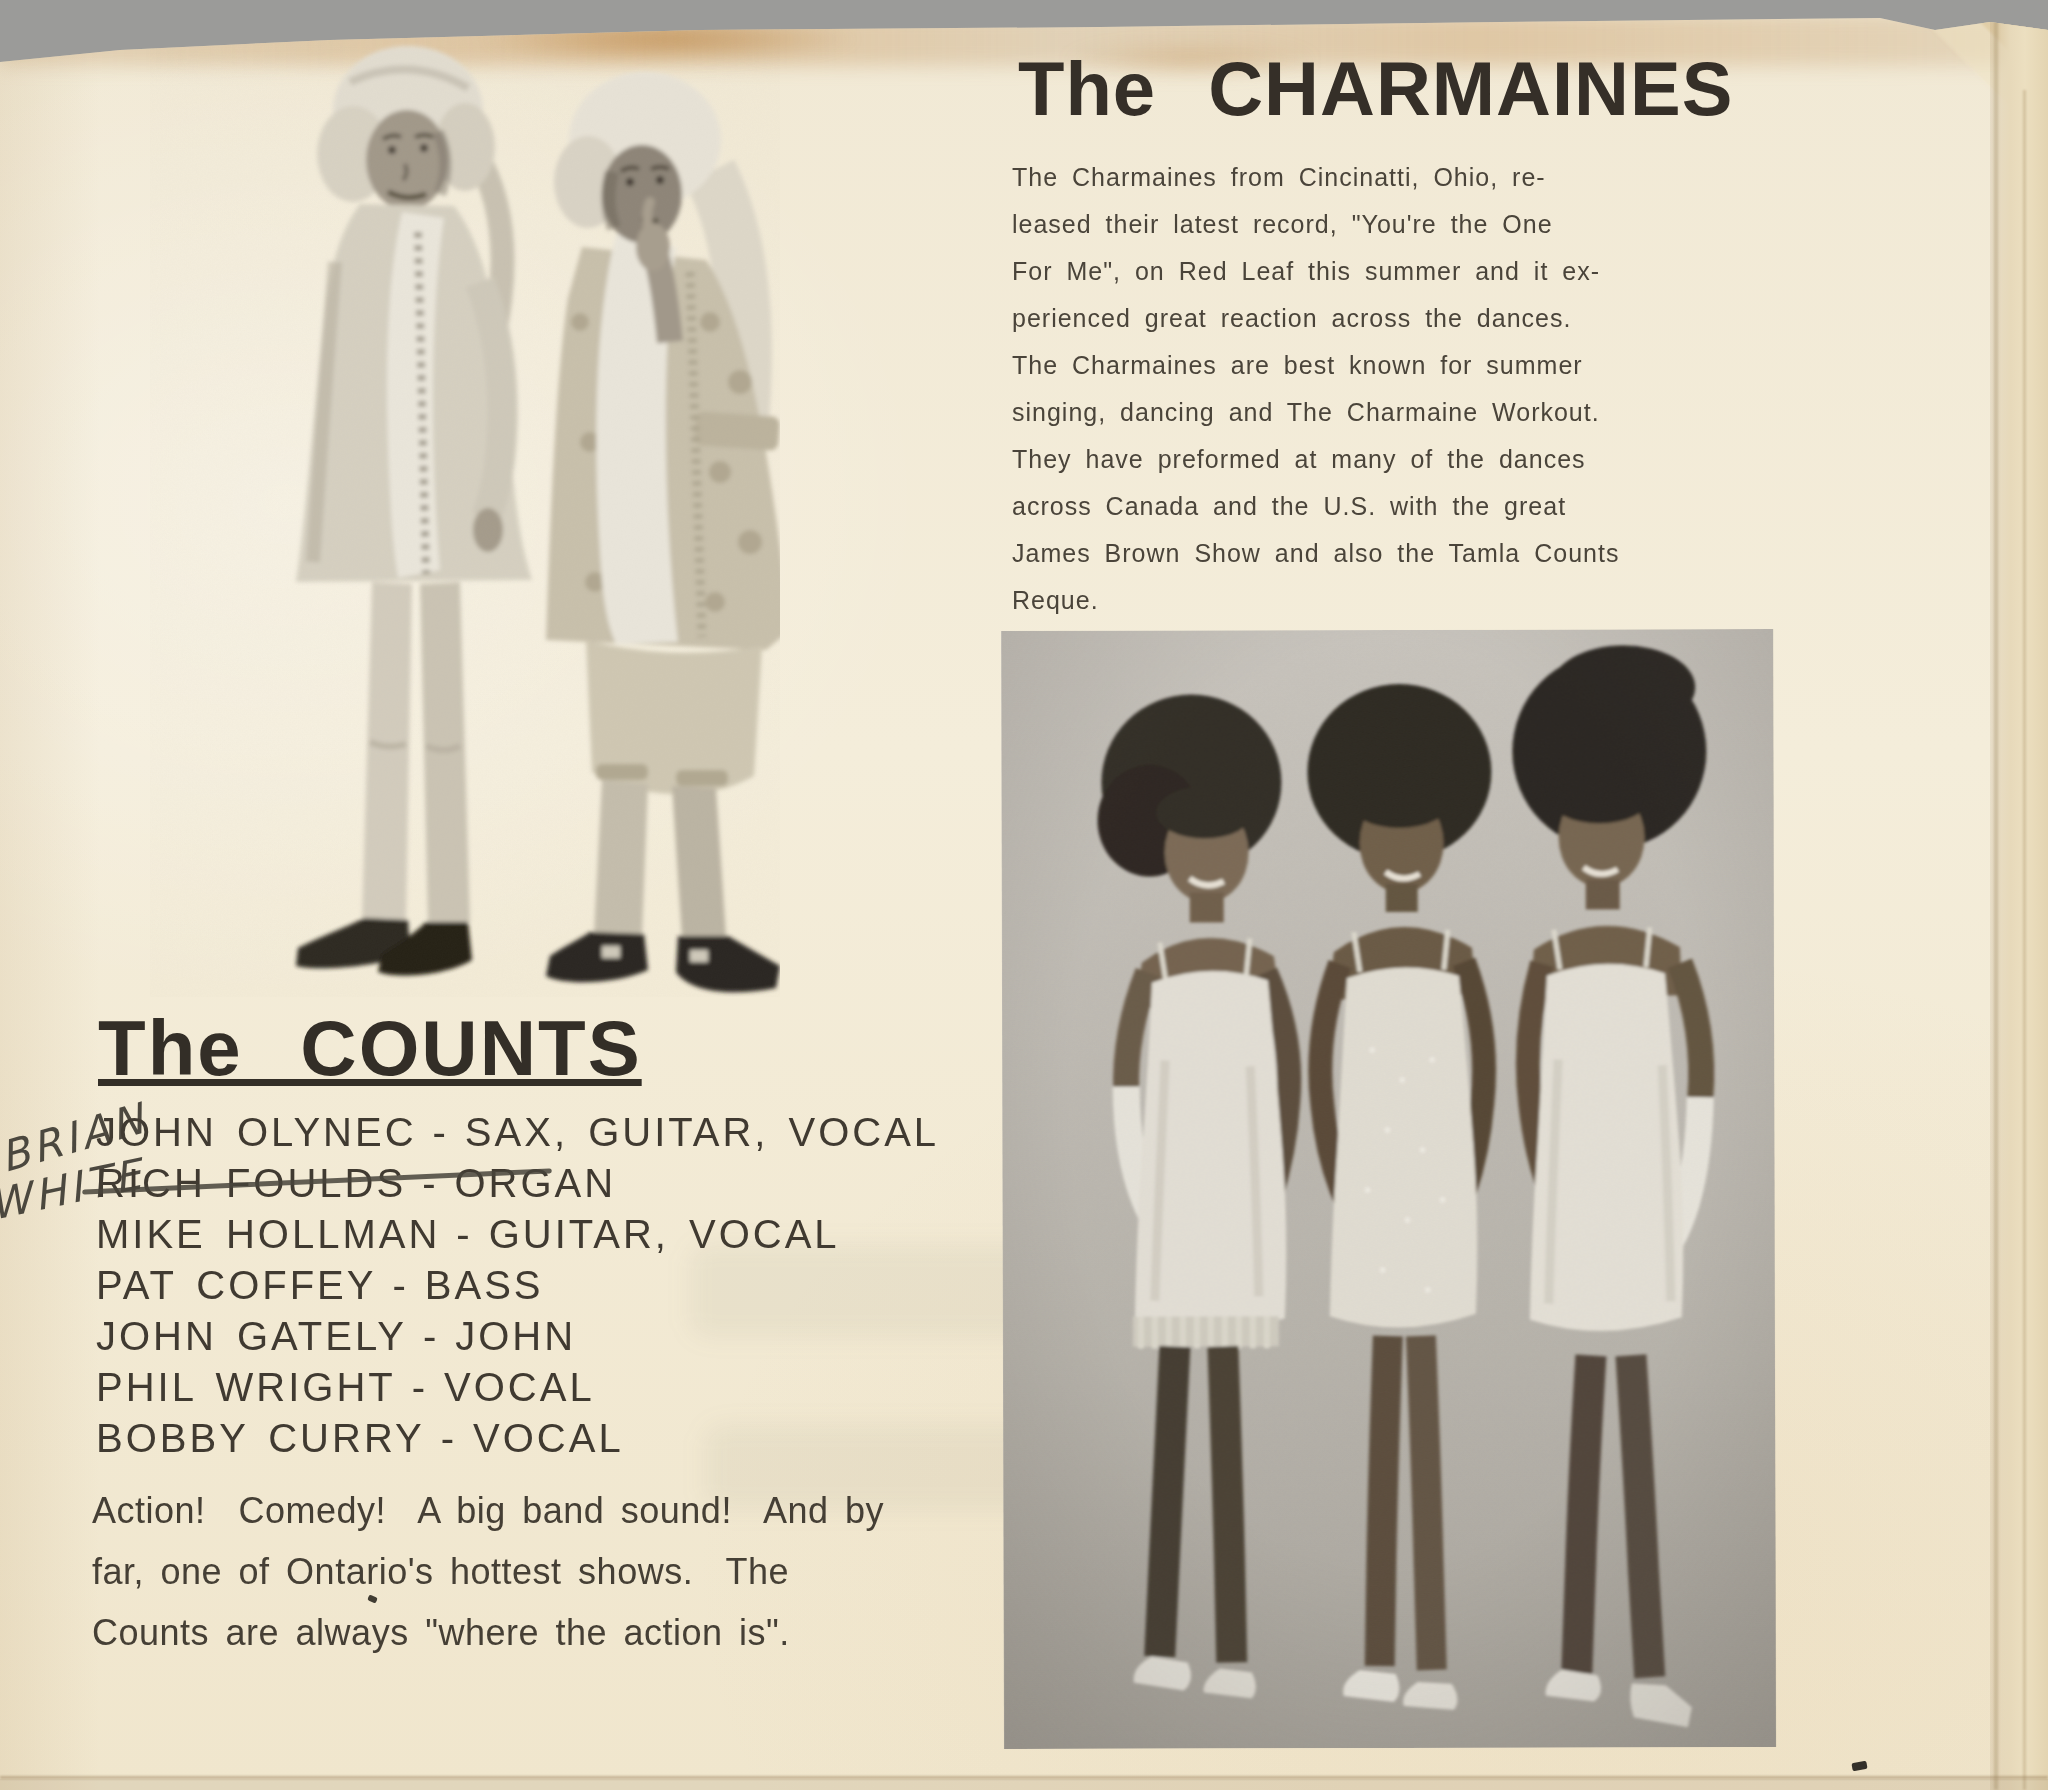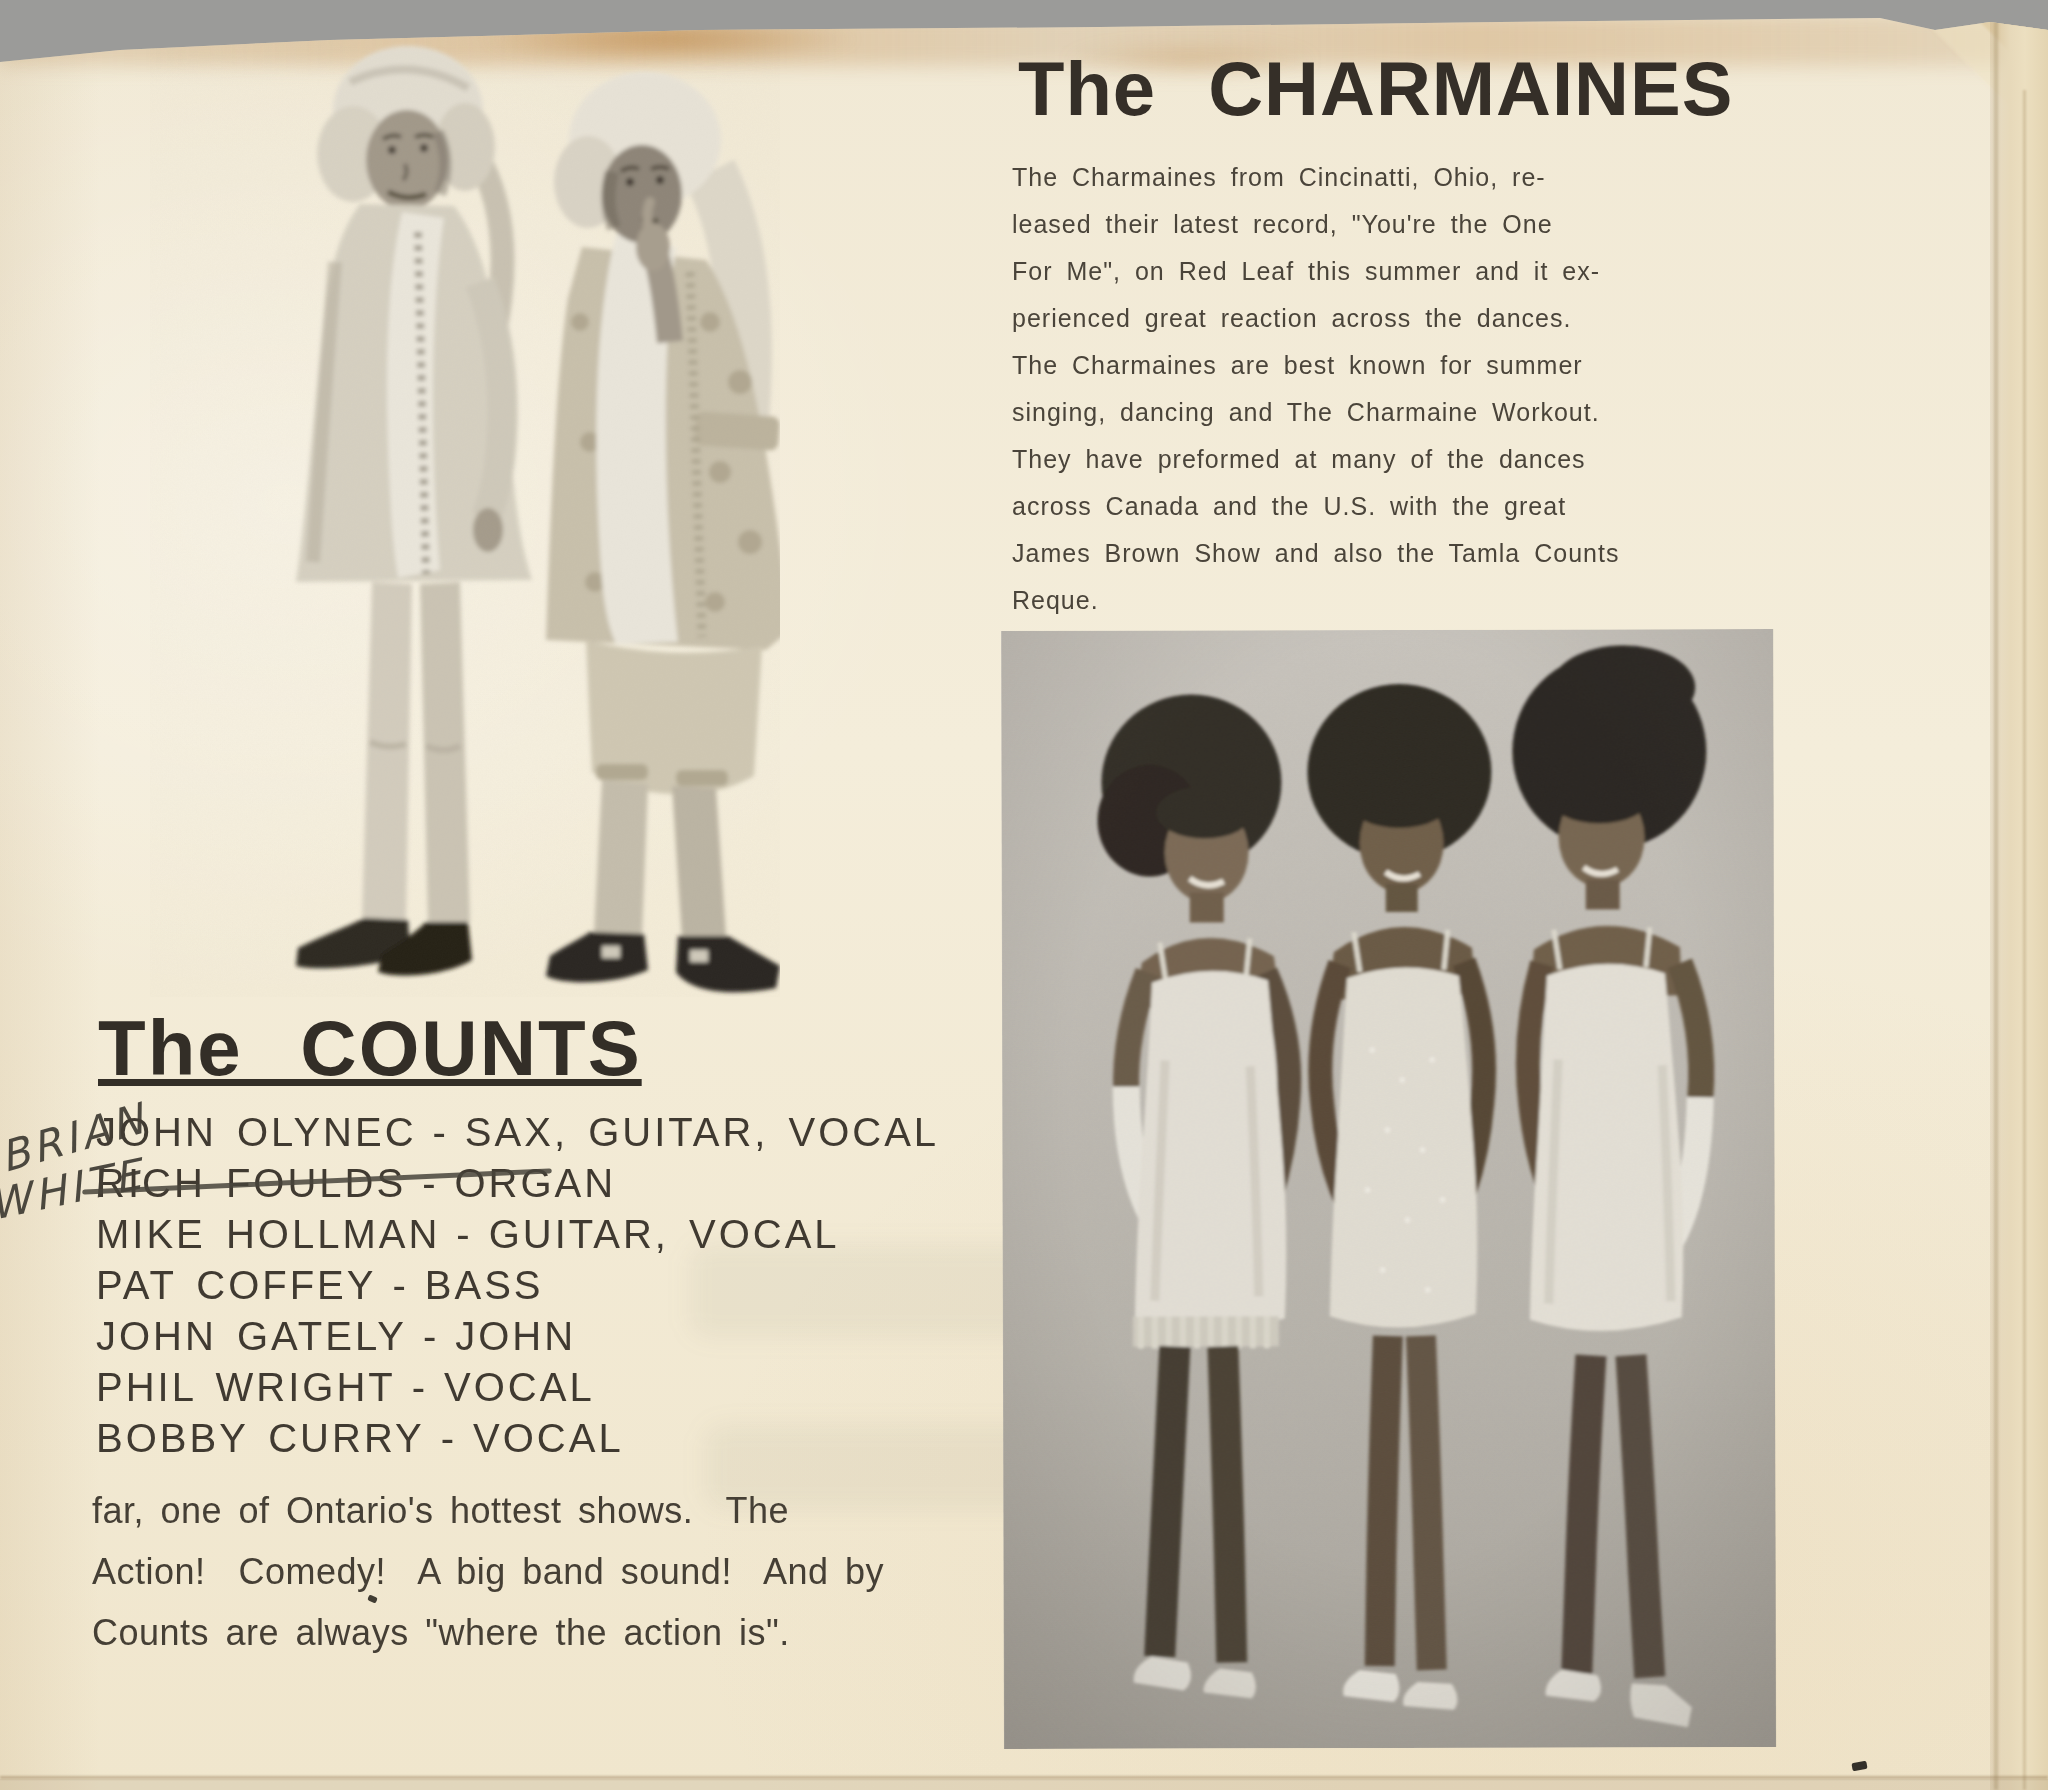--- a/index.html
+++ b/index.html
@@ -222,22 +222,22 @@
         <span>VOCAL</span>
       </div>
       <div class="member">
         <span>BOBBY CURRY</span>
         <span class="msep">-</span>
         <span>VOCAL</span>
       </div>
     </div>
 
     <div class="counts-blurb">
+      <div class="tline">Action!  Comedy!  A big band sound!  And by</div>
       <div class="tline">far, one of Ontario's hottest shows.  The</div>
-      <div class="tline">Action!  Comedy!  A big band sound!  And by</div>
       <div class="tline">Counts are always "where the action is".</div>
     </div>
 
     <h1 class="charmaines-heading">The CHARMAINES</h1>
 
     <div class="charmaines-para">
       <div class="tline">The Charmaines from Cincinatti, Ohio, re-</div>
       <div class="tline">leased their latest record, "You're the One</div>
       <div class="tline">For Me", on Red Leaf this summer and it ex-</div>
       <div class="tline">perienced great reaction across the dances.</div>

